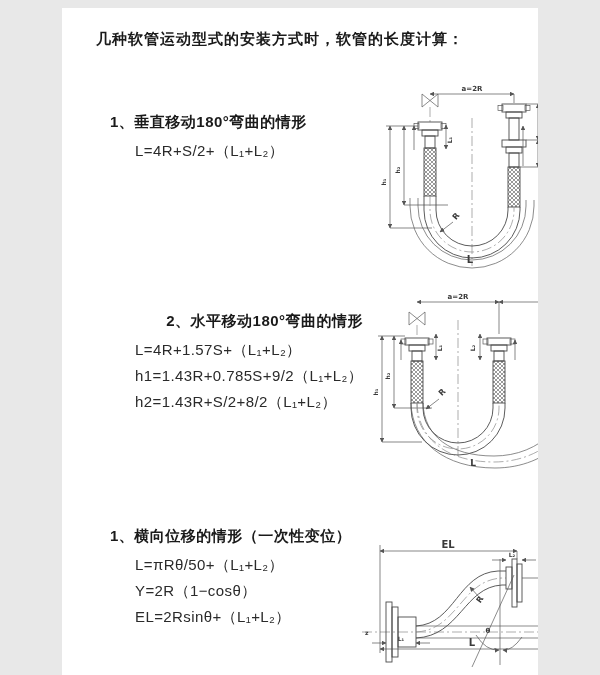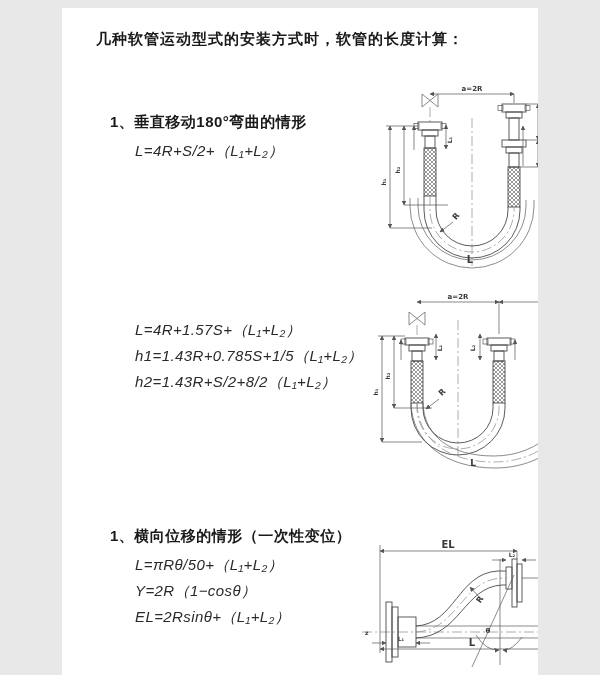--- a/index.html
+++ b/index.html
@@ -10,21 +10,21 @@
   }
   .doc-title{
     position:absolute;left:34px;top:22px;font-size:15px;font-weight:bold;
     color:#1a1a1a;letter-spacing:1px;
   }
   .section{position:absolute;left:48px;}
   .sec-1{top:104px;}
   .sec-2{top:303px;}
   .sec-3{top:518px;}
   .sec-heading{font-size:15px;font-weight:bold;color:#1a1a1a;line-height:20px;letter-spacing:0.5px;text-align:right;}
-  .formulas{padding-left:25px;margin-top:6px;font-style:italic;}
+  .formulas{padding-left:25px;margin-top:6px;}
   .formula{font-size:15px;color:#2a2a2a;line-height:26px;letter-spacing:0.4px;white-space:nowrap;}
   .diag{position:absolute;font-weight:bold;}
   .d1{left:312px;top:72px;}
   .d2{left:308px;top:282px;}
   .d3{left:298px;top:529px;}
   svg{display:block;}
   svg text{font-family:"DejaVu Sans","Liberation Sans",sans-serif;fill:#3a3a3a;}
   .geo{stroke:#4a4a4a;stroke-width:0.9;fill:none;}
   .geo-thin{stroke:#5a5a5a;stroke-width:0.7;fill:none;}
   .dim{stroke:#555;stroke-width:0.7;fill:none;}
@@ -39,23 +39,24 @@
   <div class="doc-title">几种软管运动型式的安装方式时，软管的长度计算：</div>
 
   <div class="section sec-1">
     <div class="sec-heading">1、垂直移动180°弯曲的情形</div>
     <div class="formulas">
       <div class="formula">L=4R+S/2+（L₁+L₂）</div>
     </div>
   </div>
 
   <div class="section sec-2">
+    <div class="sec-heading">2、水平移动180°弯曲的情形</div>
     <div class="formulas">
       <div class="formula">L=4R+1.57S+（L₁+L₂）</div>
-      <div class="formula">h1=1.43R+0.785S+1/5（L₁+L₂）</div>
+      <div class="formula">h1=1.43R+0.785S+9/2（L₁+L₂）</div>
       <div class="formula">h2=1.43R+S/2+8/2（L₁+L₂）</div>
     </div>
   </div>
 
   <div class="section sec-3">
     <div class="sec-heading">1、横向位移的情形（一次性变位）</div>
     <div class="formulas">
       <div class="formula">L=πRθ/50+（L₁+L₂）</div>
       <div class="formula">Y=2R（1−cosθ）</div>
       <div class="formula">EL=2Rsinθ+（L₁+L₂）</div>

